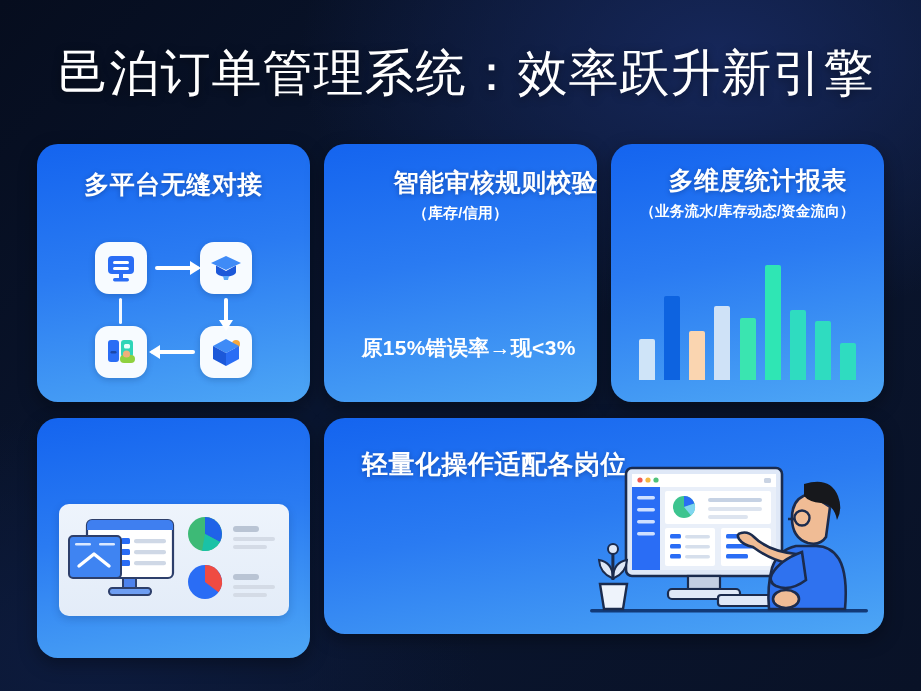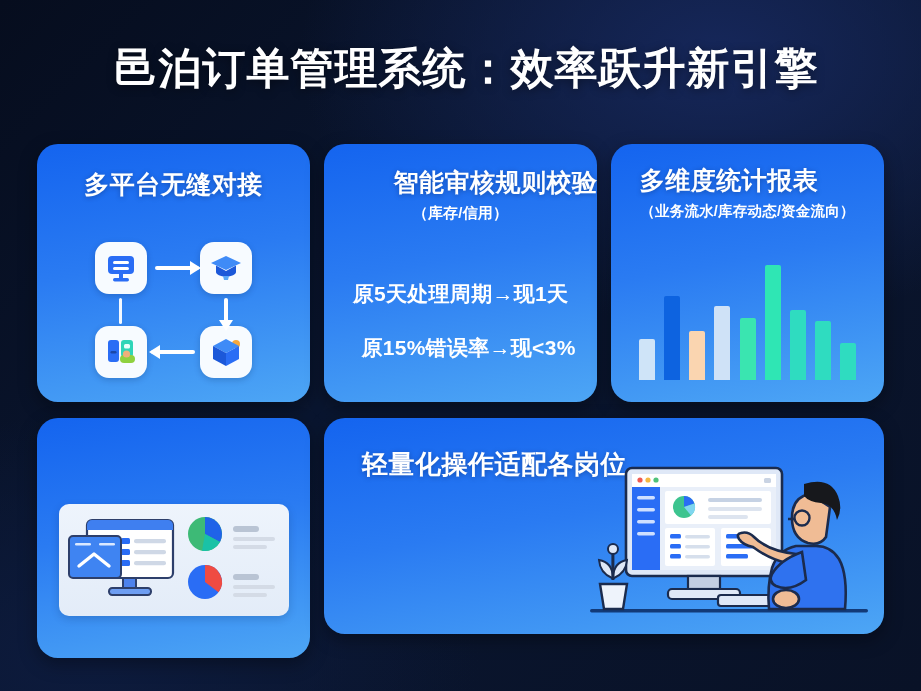--- a/index.html
+++ b/index.html
@@ -11,21 +11,21 @@
       radial-gradient(ellipse 60% 50% at 10% 95%, #0d1b3d 0%, rgba(13,27,61,0) 70%),
       linear-gradient(135deg,#060d1e 0%,#0a1630 45%,#091227 100%);
     overflow:hidden;
   }
   #stage { position:relative; width:921px; height:691px; }
 
   
   .title {
     position:absolute; left:0; top:40px; width:921px;
     text-align:center; color:#ffffff;
-    font-size:43px; font-weight:bold; letter-spacing:1px;
+    font-size:50px; font-weight:normal; letter-spacing:1px;
     text-shadow:0 2px 10px rgba(0,0,0,.45);
     padding-left:12px;
   }
 
   
   .card {
     position:absolute; border-radius:21px;
     background:linear-gradient(170deg,#1464ef 0%,#2a7bf2 45%,#4da6f5 100%);
     box-shadow:0 6px 18px rgba(0,0,0,.35);
     overflow:hidden;
@@ -142,26 +142,25 @@
       <div class="arw arw-d"></div>
       <div class="arw arw-l"></div>
       <div class="arw arw-u"></div>
     </div>
   </div>
 
   <div class="card" id="card-2">
     <div class="c-title" style="position:absolute;left:0;top:24px;width:273px;margin-left:35px;">智能审核规则校验</div>
     <div class="c-sub" style="position:absolute;left:0;top:57px;width:273px;">（库存/信用）</div>
 
-    <div class="stat" style="position:absolute;left:0;top:136px;width:273px;">原5天处理周期→现1天</div>
     <div class="stat" style="position:absolute;left:8px;top:190px;width:273px;">原15%错误率→现&lt;3%</div>
   </div>
 
   <div class="card" id="card-3">
-    <div class="c-title" style="position:absolute;left:8px;top:22px;width:220px;">多维度统计报表</div>
+    <div class="c-title" style="position:absolute;left:16px;top:22px;width:220px;text-align:right;">多维度统计报表</div>
     <div class="c-sub small" style="position:absolute;left:0;top:55px;width:273px;">（业务流水/库存动态/资金流向）</div>
 
     <div class="bars" id="bar-chart">
         <div class="bar" style="height: 41px; background: rgb(207, 228, 248);"></div>
         <div class="bar" style="height: 84px; background: rgb(13, 99, 224);"></div>
         <div class="bar" style="height: 49px; background: rgb(250, 213, 176);"></div>
         <div class="bar" style="height: 74px; background: rgb(207, 226, 247);"></div>
         <div class="bar" style="height: 62px; background: rgb(58, 229, 176);"></div>
         <div class="bar" style="height: 115px; background: rgb(47, 230, 180);"></div>
         <div class="bar" style="height: 70px; background: rgb(47, 220, 192);"></div>

